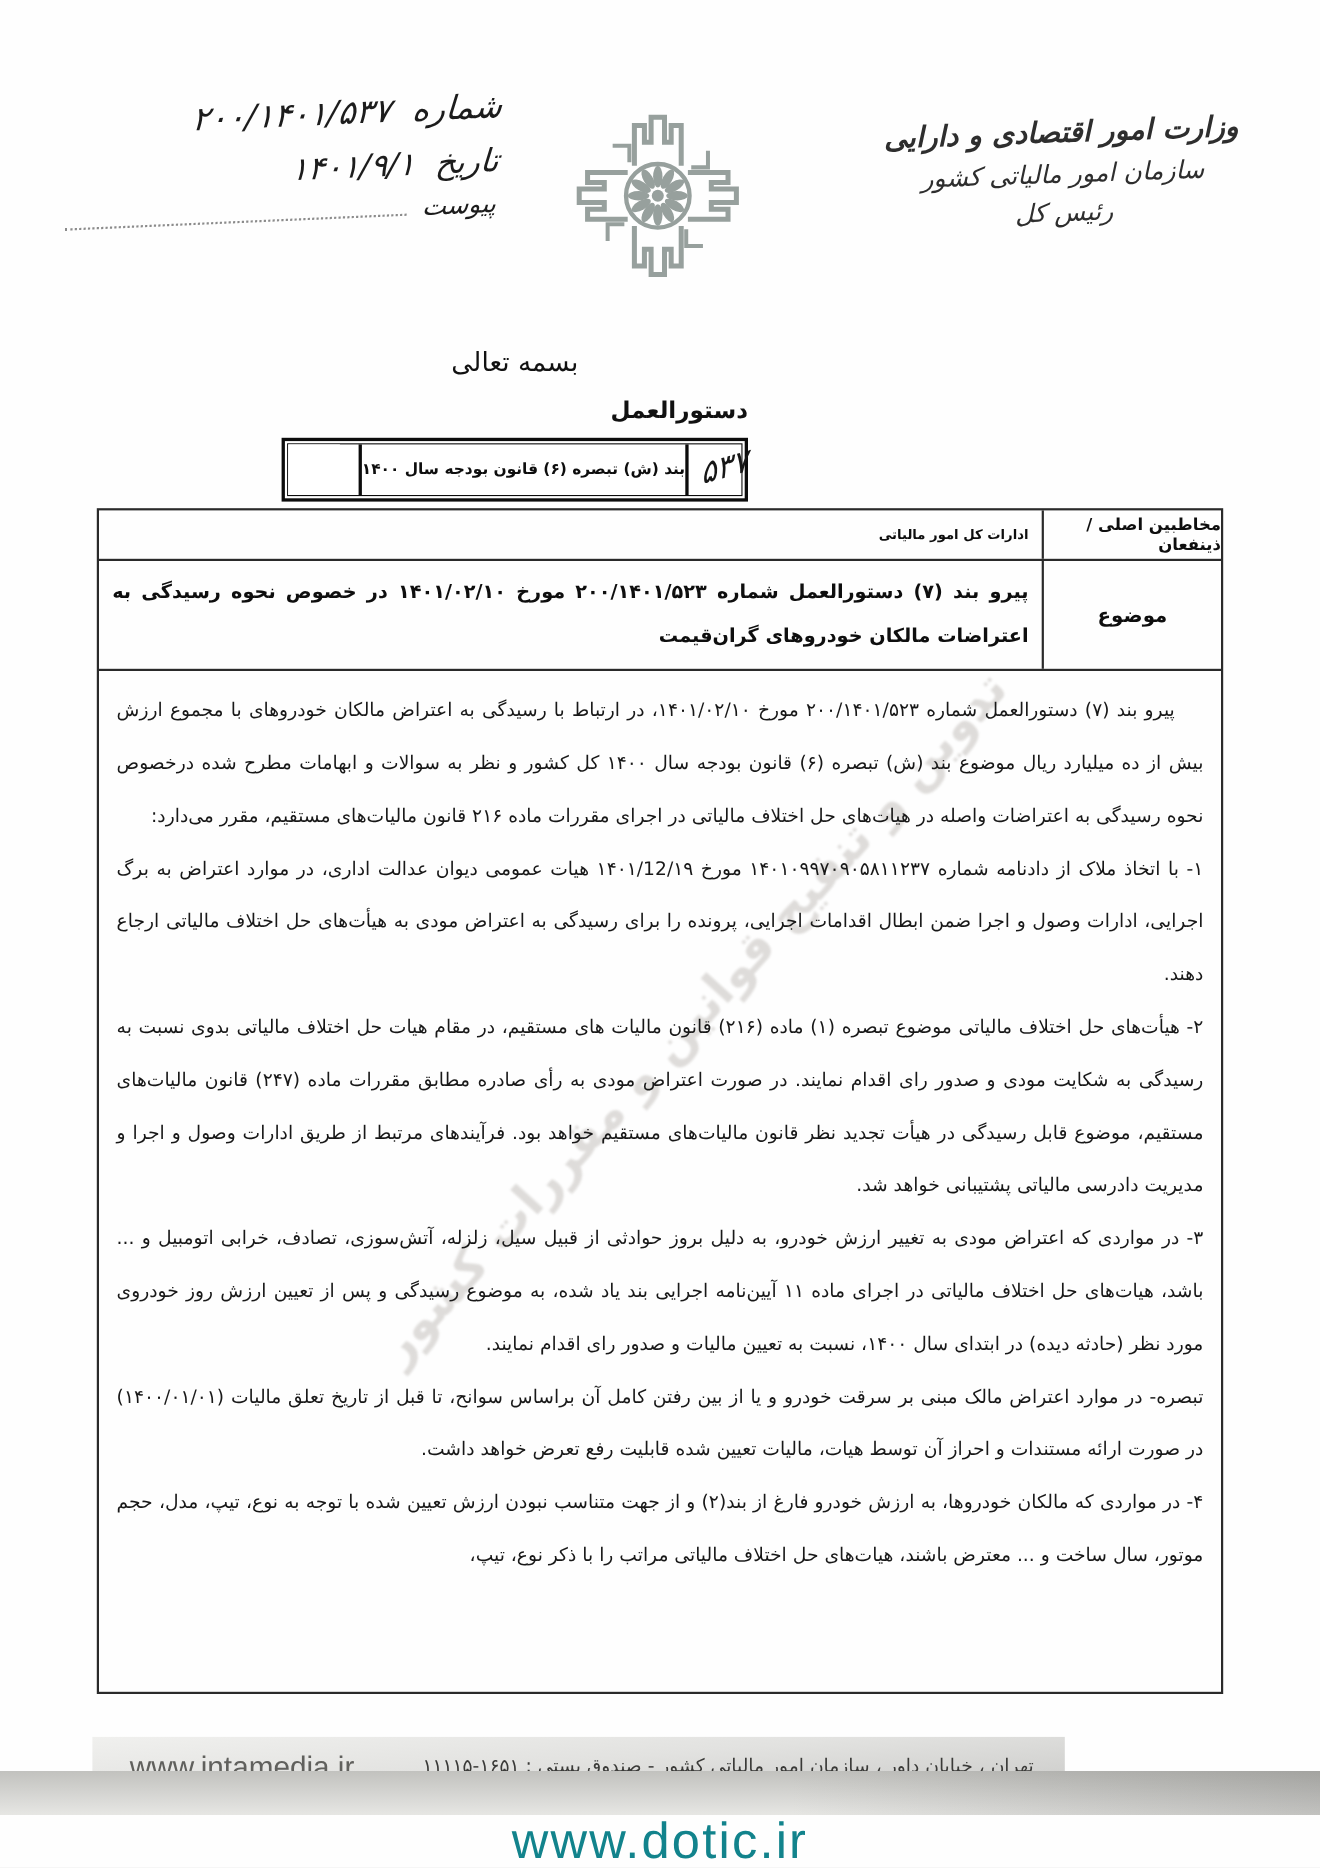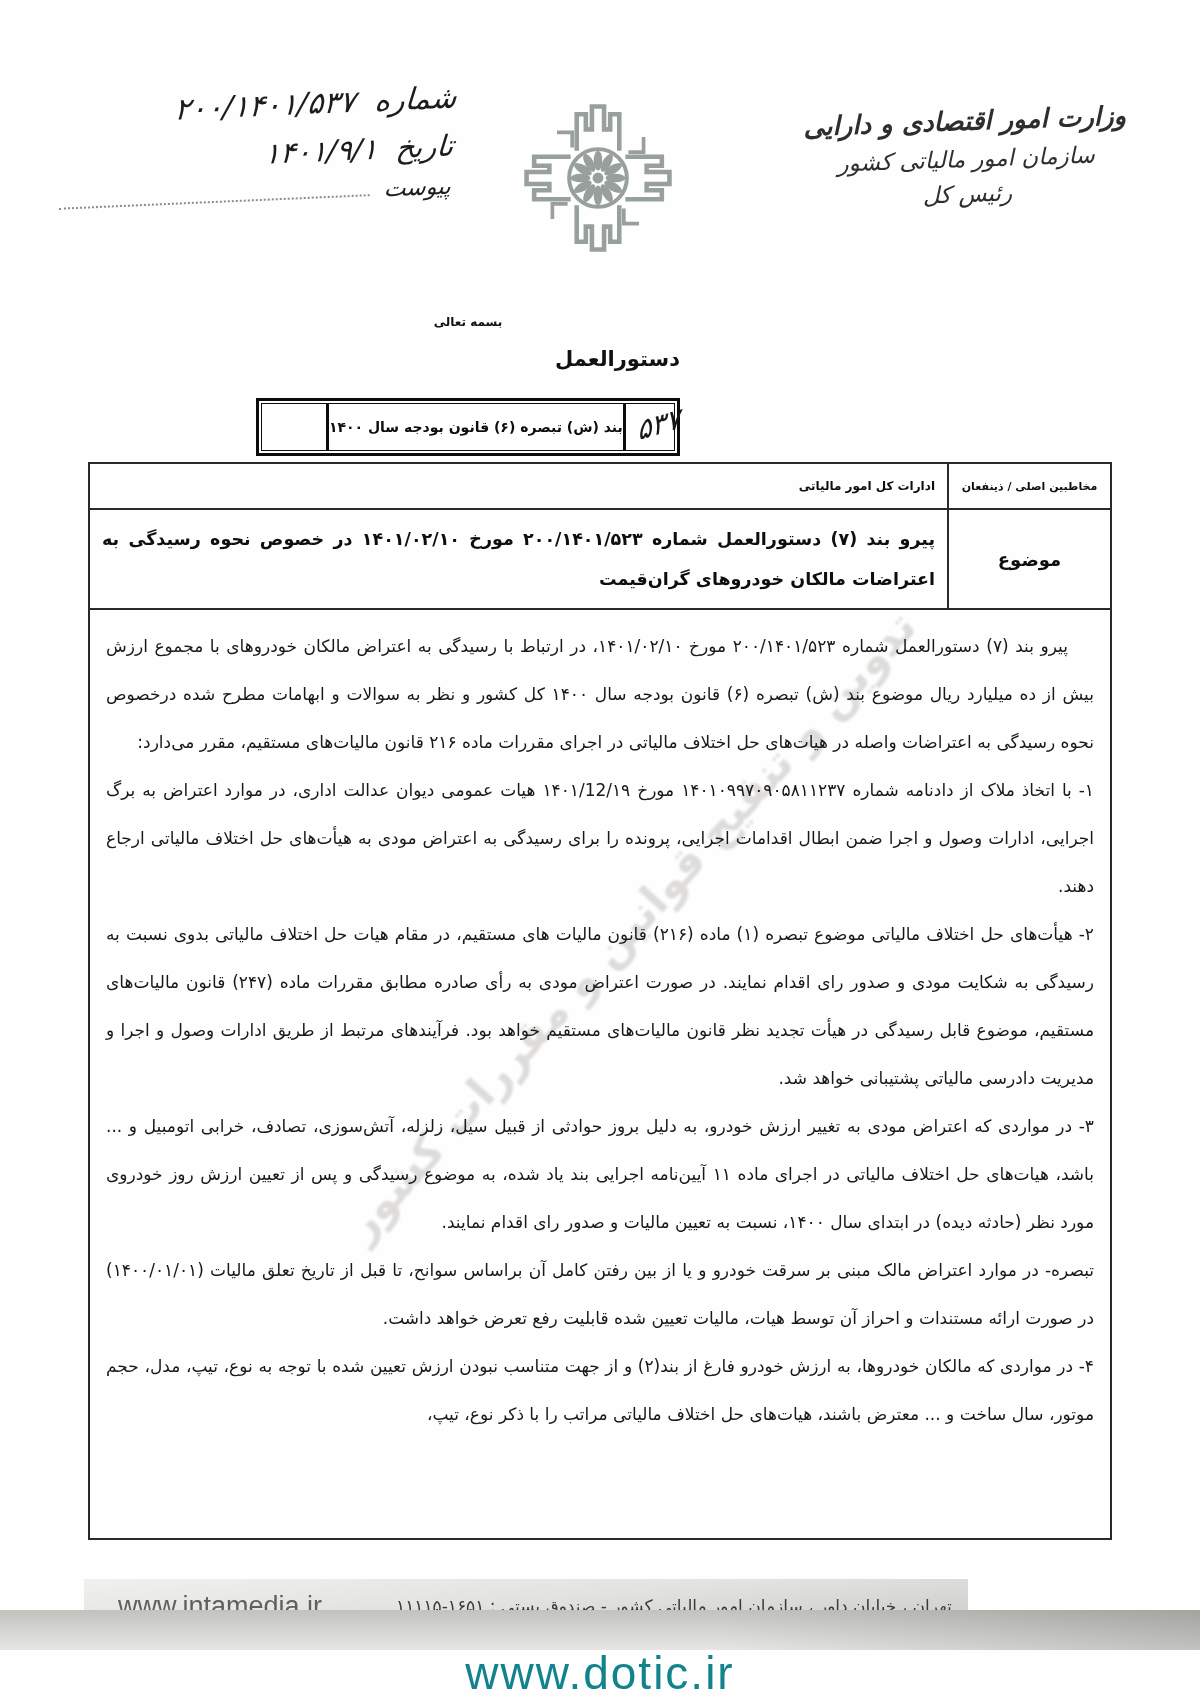--- a/index.html
+++ b/index.html
@@ -20,21 +20,21 @@
 
   
   .ministry{position:absolute;right:58px;top:106px;width:352px;text-align:center;
             font-style:italic;color:#2e2e2e;transform:rotate(-2deg);}
   .ministry .m1{font-size:26px;font-weight:600;}
   .ministry .m2{font-size:23px;margin-top:10px;}
   .ministry .m3{font-size:23px;margin-top:9px;}
 
   
   .center-titles{position:absolute;left:256px;top:315px;width:424px;text-align:center;}
-  .bismillah{font-size:12px;font-weight:700;color:#111;}
+  .bismillah{font-size:24px;font-weight:400;color:#111;}
   .doctype{font-size:21px;font-weight:700;color:#111;margin-top:18px;text-align:right;}
 
   
   .sbox{position:absolute;left:256px;top:398px;width:424px;height:58px;box-sizing:border-box;
         border:3px solid #0c0c0c;padding:2px;background:#fff;}
   .sbox-in{height:100%;border:1px solid #0c0c0c;display:flex;box-sizing:border-box;}
   .sb-hand{width:74px;border-left:3px solid #0c0c0c;position:relative;}
   .sb-hand span{position:absolute;left:10px;top:4px;font-size:28px;font-style:italic;
                 transform:rotate(-16deg) skewX(-10deg);color:#161616;}
   .sb-title{flex:1;border-left:3px solid #0c0c0c;display:flex;align-items:center;
@@ -47,36 +47,36 @@
              color:#968f88;opacity:.30;filter:blur(1px);pointer-events:none;white-space:nowrap;}
 
   
   .mtable{position:absolute;left:88px;top:462px;width:1024px;height:1078px;box-sizing:border-box;
           border:2px solid #2a2a2a;background:transparent;}
   .row{display:flex;box-sizing:border-box;}
   .r1{height:46px;border-bottom:2px solid #2a2a2a;}
   .r2{height:100px;border-bottom:2px solid #2a2a2a;}
   .cell-label{width:163px;border-left:2px solid #2a2a2a;display:flex;align-items:center;
               justify-content:center;font-weight:700;color:#0e0e0e;box-sizing:border-box;}
-  .r1 .cell-label{font-size:11px;}
+  .r1 .cell-label{font-size:15px;}
   .r2 .cell-label{font-size:18px;}
   .cell-value{flex:1;display:flex;flex-direction:column;justify-content:center;
               padding:0 12px;box-sizing:border-box;font-weight:700;color:#0e0e0e;}
   .r1 .cell-value{font-size:12px;}
   .r2 .cell-value{font-size:17.5px;line-height:40px;text-align:justify;border-radius:16px;}
   .bodycell{height:924px;overflow:hidden;padding:12px 16px 0;box-sizing:content-box;}
   .bp{margin:0;font-size:17px;line-height:48px;text-align:justify;color:#181818;}
   .bp.indent{text-indent:26px;}
 
   
   .footer1{position:absolute;left:84px;top:1552px;width:884px;height:58px;
            background:linear-gradient(175deg,#f0f0ee 0%,#e2e2e0 45%,#c8c8c6 100%);margin-top:27px;}
   .site{position:absolute;left:34px;top:12px;font-family:"Liberation Sans",sans-serif;
         font-size:27px;color:#60605d;direction:ltr;}
-  .address{position:absolute;left:312px;top:17px;font-size:17px;color:#3a3a38;direction:rtl;text-decoration:underline;}
+  .address{position:absolute;left:300px;top:17px;font-size:17px;color:#3a3a38;direction:rtl;text-decoration:underline;}
   .footer2{position:absolute;left:0;top:1610px;width:1200px;height:40px;
            background:linear-gradient(to bottom,#d3d3d1,#ededec 65%,#fbfbfa),
                       linear-gradient(to left,#c5c5c3,#eaeae8 40%);
            background-blend-mode:multiply;}
   .dotic{position:absolute;left:0;right:0;top:1646px;text-align:center;direction:ltr;
          font-family:"Liberation Sans",sans-serif;font-size:46px;letter-spacing:2px;}
 </style>
 </head>
 <body>
 

